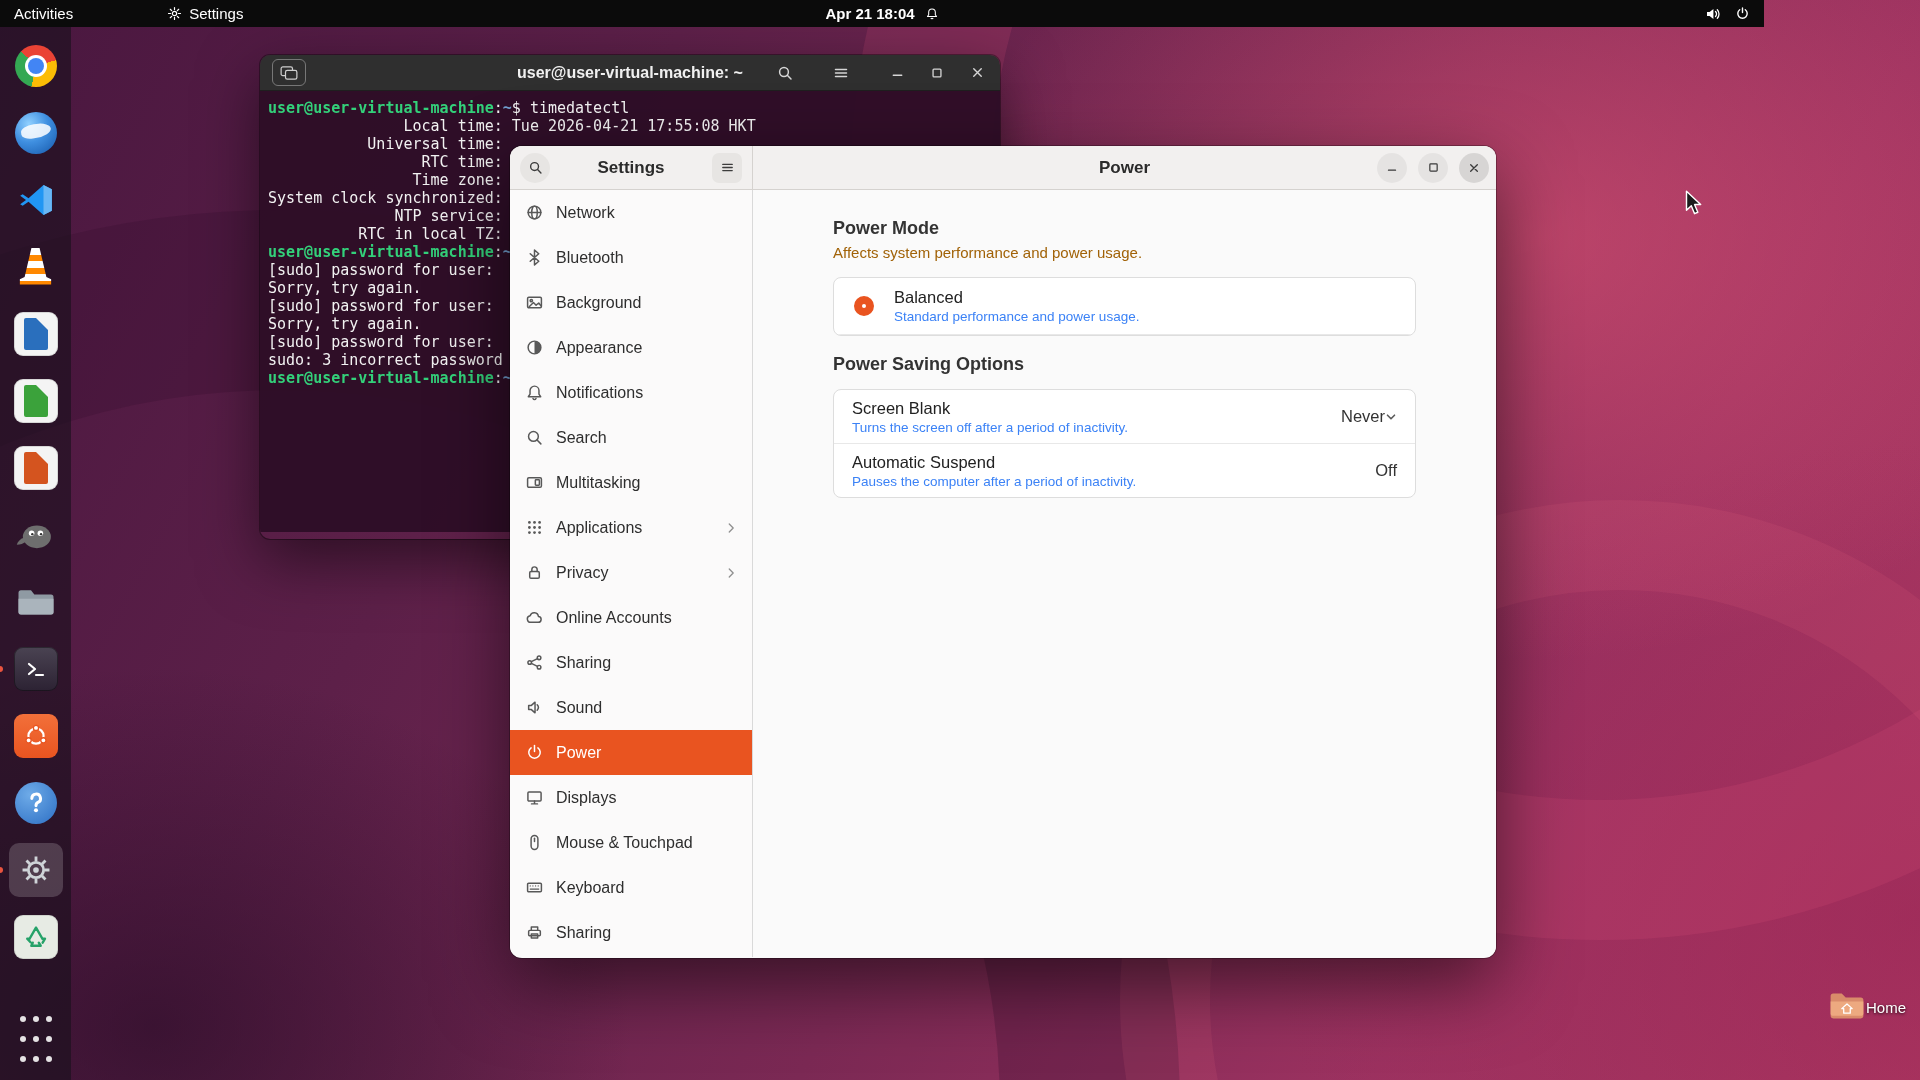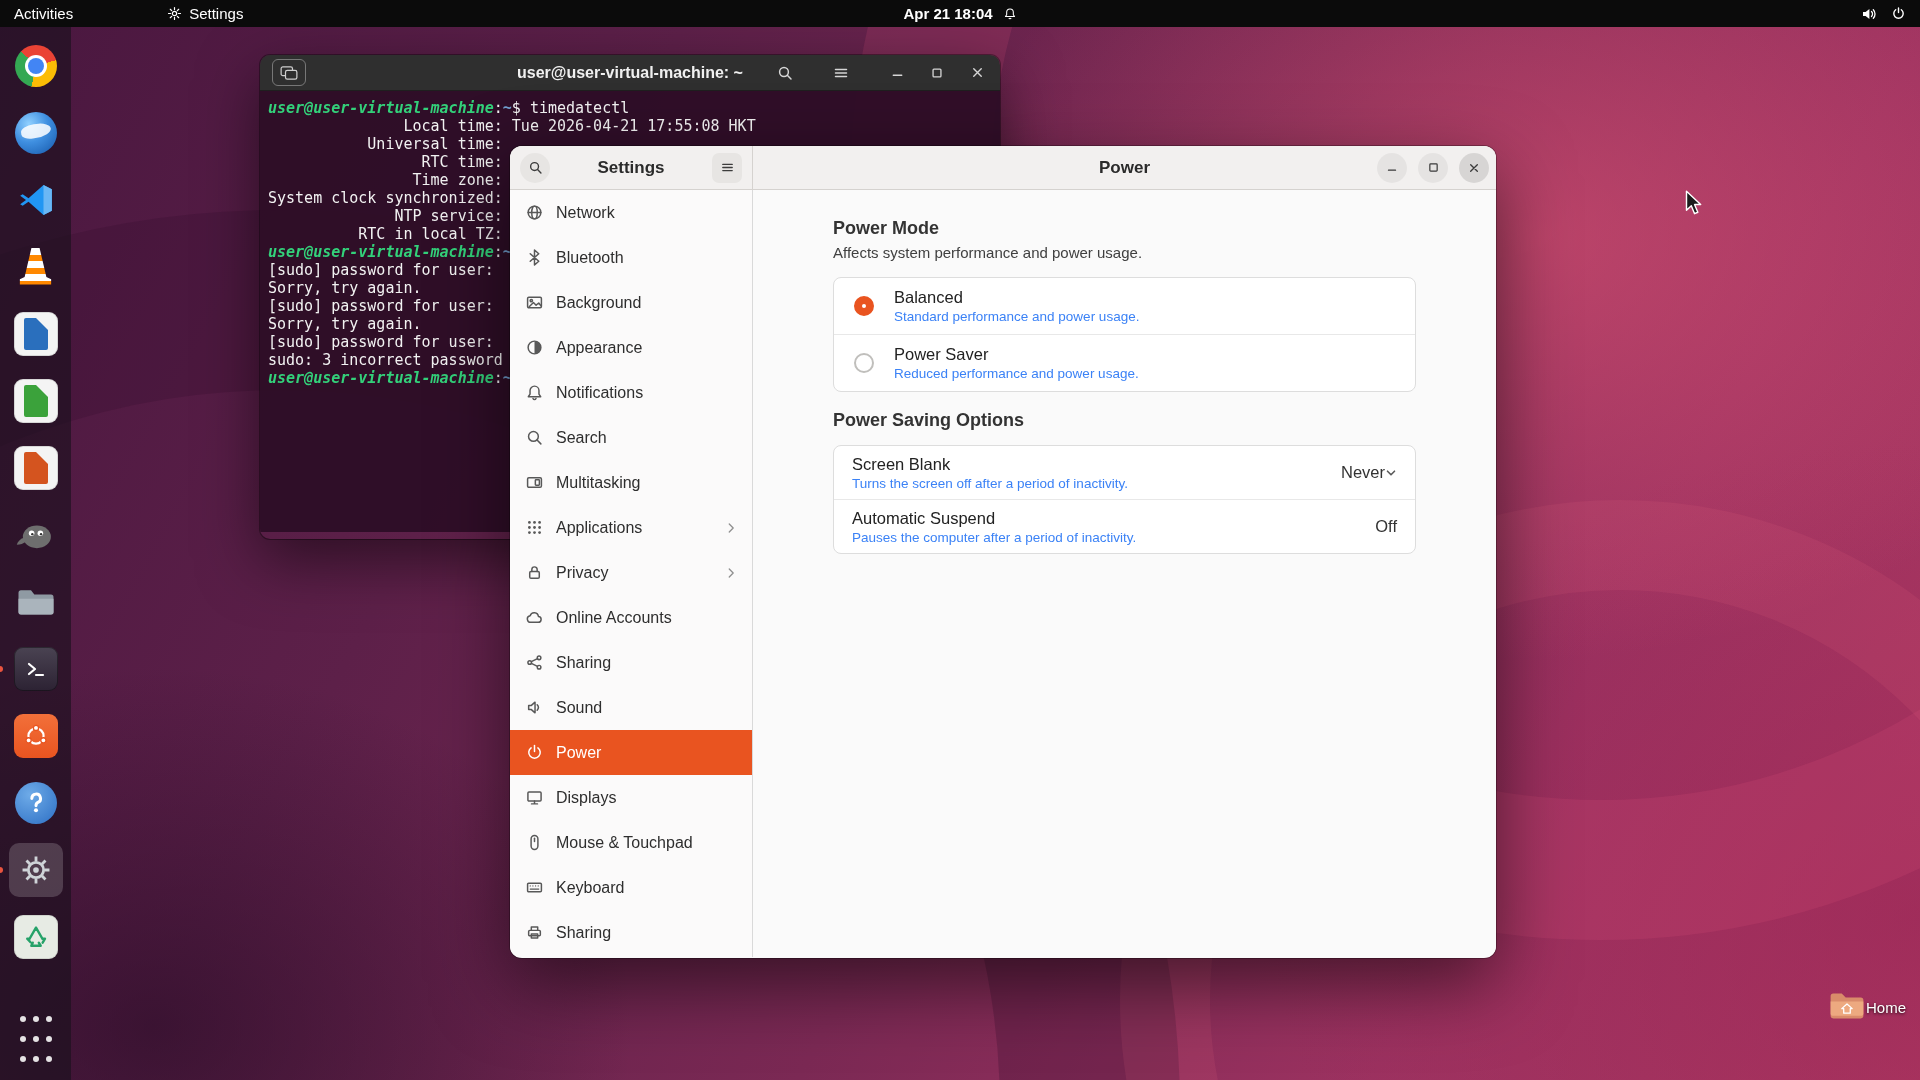--- a/index.html
+++ b/index.html
@@ -10,21 +10,21 @@
       radial-gradient(1100px 800px at 100% 85%, rgba(150,35,85,.55), transparent 60%),
       radial-gradient(800px 600px at 8% 95%, rgba(40,12,38,.65), transparent 60%),
       linear-gradient(118deg,#49173f 0%,#5d2049 28%,#7b2954 55%,#9c3260 78%,#b03a62 100%);
   }
   .ring { position:absolute; border-radius:50%; pointer-events:none; }
   .ring1 { width:1500px; height:1500px; border:140px solid rgba(225,85,125,.17); right:-430px; top:-560px; }
   .ring2 { width:1800px; height:1800px; border:180px solid rgba(55,16,48,.28); left:-620px; bottom:-930px; }
   .ring3 { width:1000px; height:1000px; border:90px solid rgba(240,110,130,.12); right:-200px; bottom:-420px; }
 
   
-  .topbar { position:absolute; top:0; left:0; width:1920px; height:27px; background:#0b0b0b;
+  .topbar { position:absolute; top:0; left:0; width:1764px; height:27px; background:#0b0b0b;
     display:flex; align-items:center; color:#fff; font-size:15px; z-index:50; }
   .tb-left { display:flex; align-items:center; height:100%; }
   .tb-item { padding:0 14px; height:100%; display:flex; align-items:center; gap:7px; cursor:default; }
   .tb-center { position:absolute; left:0; right:0; margin:auto; width:max-content; height:100%;
     display:flex; align-items:center; gap:10px; font-weight:600; }
   .tb-right { margin-left:auto; height:100%; display:flex; align-items:center; gap:14px; padding:0 14px; }
 
   
   .dock { position:absolute; left:0; top:27px; width:71px; height:1053px; background:rgba(24,16,28,.62);
     display:flex; flex-direction:column; align-items:center; padding-top:12px; z-index:40; }
@@ -64,21 +64,21 @@
     display:flex; align-items:center; }
   .term-title { position:absolute; left:0; right:0; text-align:center; color:#f0f0f0; font-weight:700; font-size:16px; }
   .term-newtab { position:absolute; left:12px; width:34px; height:27px; border:1px solid rgba(255,255,255,.35);
     border-radius:6px; display:flex; align-items:center; justify-content:center; }
   .term-actions { position:absolute; right:10px; display:flex; align-items:center; gap:14px; }
   .term-btn { width:26px; height:26px; display:flex; align-items:center; justify-content:center; color:#d6d6d6; }
   .term-btn.spacer-r { margin-right:16px; }
   .term-body { height:441px; background:rgba(46,14,38,.96); padding:8px 0 0 8px;
     font-family:"DejaVu Sans Mono",monospace; font-size:15px; line-height:18px; color:#f2f2f2; }
   .term-line { white-space:pre; }
-  .t-green { color:#33d17a; font-weight:700;font-style:italic; }
+  .t-green { color:#33d17a; font-weight:700; }
   .t-blue { color:#729fcf; font-weight:700; }
   .t-fg { color:#f2f2f2; }
 
   
   .gs-window { position:absolute; left:510px; top:146px; width:986px; height:812px; z-index:5;
     border-radius:12px; overflow:hidden; background:#fafafa;
     box-shadow:0 26px 75px rgba(0,0,0,.55), 0 0 0 1px rgba(0,0,0,.28); }
   .gs-header { height:44px; background:#f2f0ef; border-bottom:1px solid #d5d2cf; display:flex; }
   .gs-header-left { width:243px; border-right:1px solid #d5d2cf; display:flex; align-items:center;
     justify-content:space-between; padding:0 10px; }
@@ -97,21 +97,21 @@
   .gs-sidebar { width:243px; background:#fbfafa; border-right:1px solid #d9d9d9; overflow:hidden; }
   .sb-row { height:45px; display:flex; align-items:center; gap:13px; padding:0 14px 0 16px; color:#2e2e2e; }
   .sb-icon { width:17px; height:17px; color:#585858; display:flex; align-items:center; }
   .sb-label { font-size:16px; }
   .sb-chevron { margin-left:auto; color:#8f8f8f; width:14px; height:14px; display:flex; align-items:center; }
   .sb-selected { background:#e95420; color:#fff; }
   .sb-selected .sb-icon, .sb-selected .sb-chevron { color:#fff; }
   .gs-content { flex:1; padding:28px 80px 0 80px; background:#fafafa; }
   .gs-h2 { font-size:18px; font-weight:700; color:#333; }
   .gs-h2.second { margin-top:18px; }
-  .gs-sub { font-size:15px; color:#404040; margin-top:5px; }
+  .gs-sub { font-size:15px; color:#a16207; margin-top:5px; }
   .card { margin-top:16px; background:#fff; border:1px solid #ddd; border-radius:8px; overflow:hidden; }
   .divider { height:1px; background:#e8e8e8; }
   .opt { display:flex; align-items:center; gap:20px; padding:0 20px; height:56px; }
   .radio { width:20px; height:20px; border-radius:50%; border:2px solid #c0bfbc; background:#fff; position:relative; flex:none; }
   .radio.checked { background:#e95420; border-color:#e95420; }
   .radio.checked::after { content:""; position:absolute; inset:6px; background:#fff; border-radius:50%; }
   .opt-title { font-size:16.5px; color:#222; }
   .opt-desc { font-size:13.5px; color:#3b82f6; margin-top:2px; }
   .srow { height:53px; display:flex; align-items:center; justify-content:space-between; padding:0 18px; }
   .row-value { display:flex; align-items:center; font-size:16.5px; color:#333; }
@@ -567,27 +567,20 @@
         <div class="gs-sub">Affects system performance and power usage.</div>
         <div class="card">
           <div class="opt">
             <span class="radio checked"></span>
             <div>
               <div class="opt-title">Balanced</div>
               <div class="opt-desc">Standard performance and power usage.</div>
             </div>
           </div>
           <div class="divider"></div>
-          <div class="opt">
-            <span class="radio"></span>
-            <div>
-              <div class="opt-title">Power Saver</div>
-              <div class="opt-desc">Reduced performance and power usage.</div>
-            </div>
-          </div>
         </div>
 
         <div class="gs-h2 second">Power Saving Options</div>
         <div class="card" style="margin-top:14px;">
           <div class="srow">
             <div>
               <div class="opt-title">Screen Blank</div>
               <div class="opt-desc">Turns the screen off after a period of inactivity.</div>
             </div>
             <div class="row-value">

